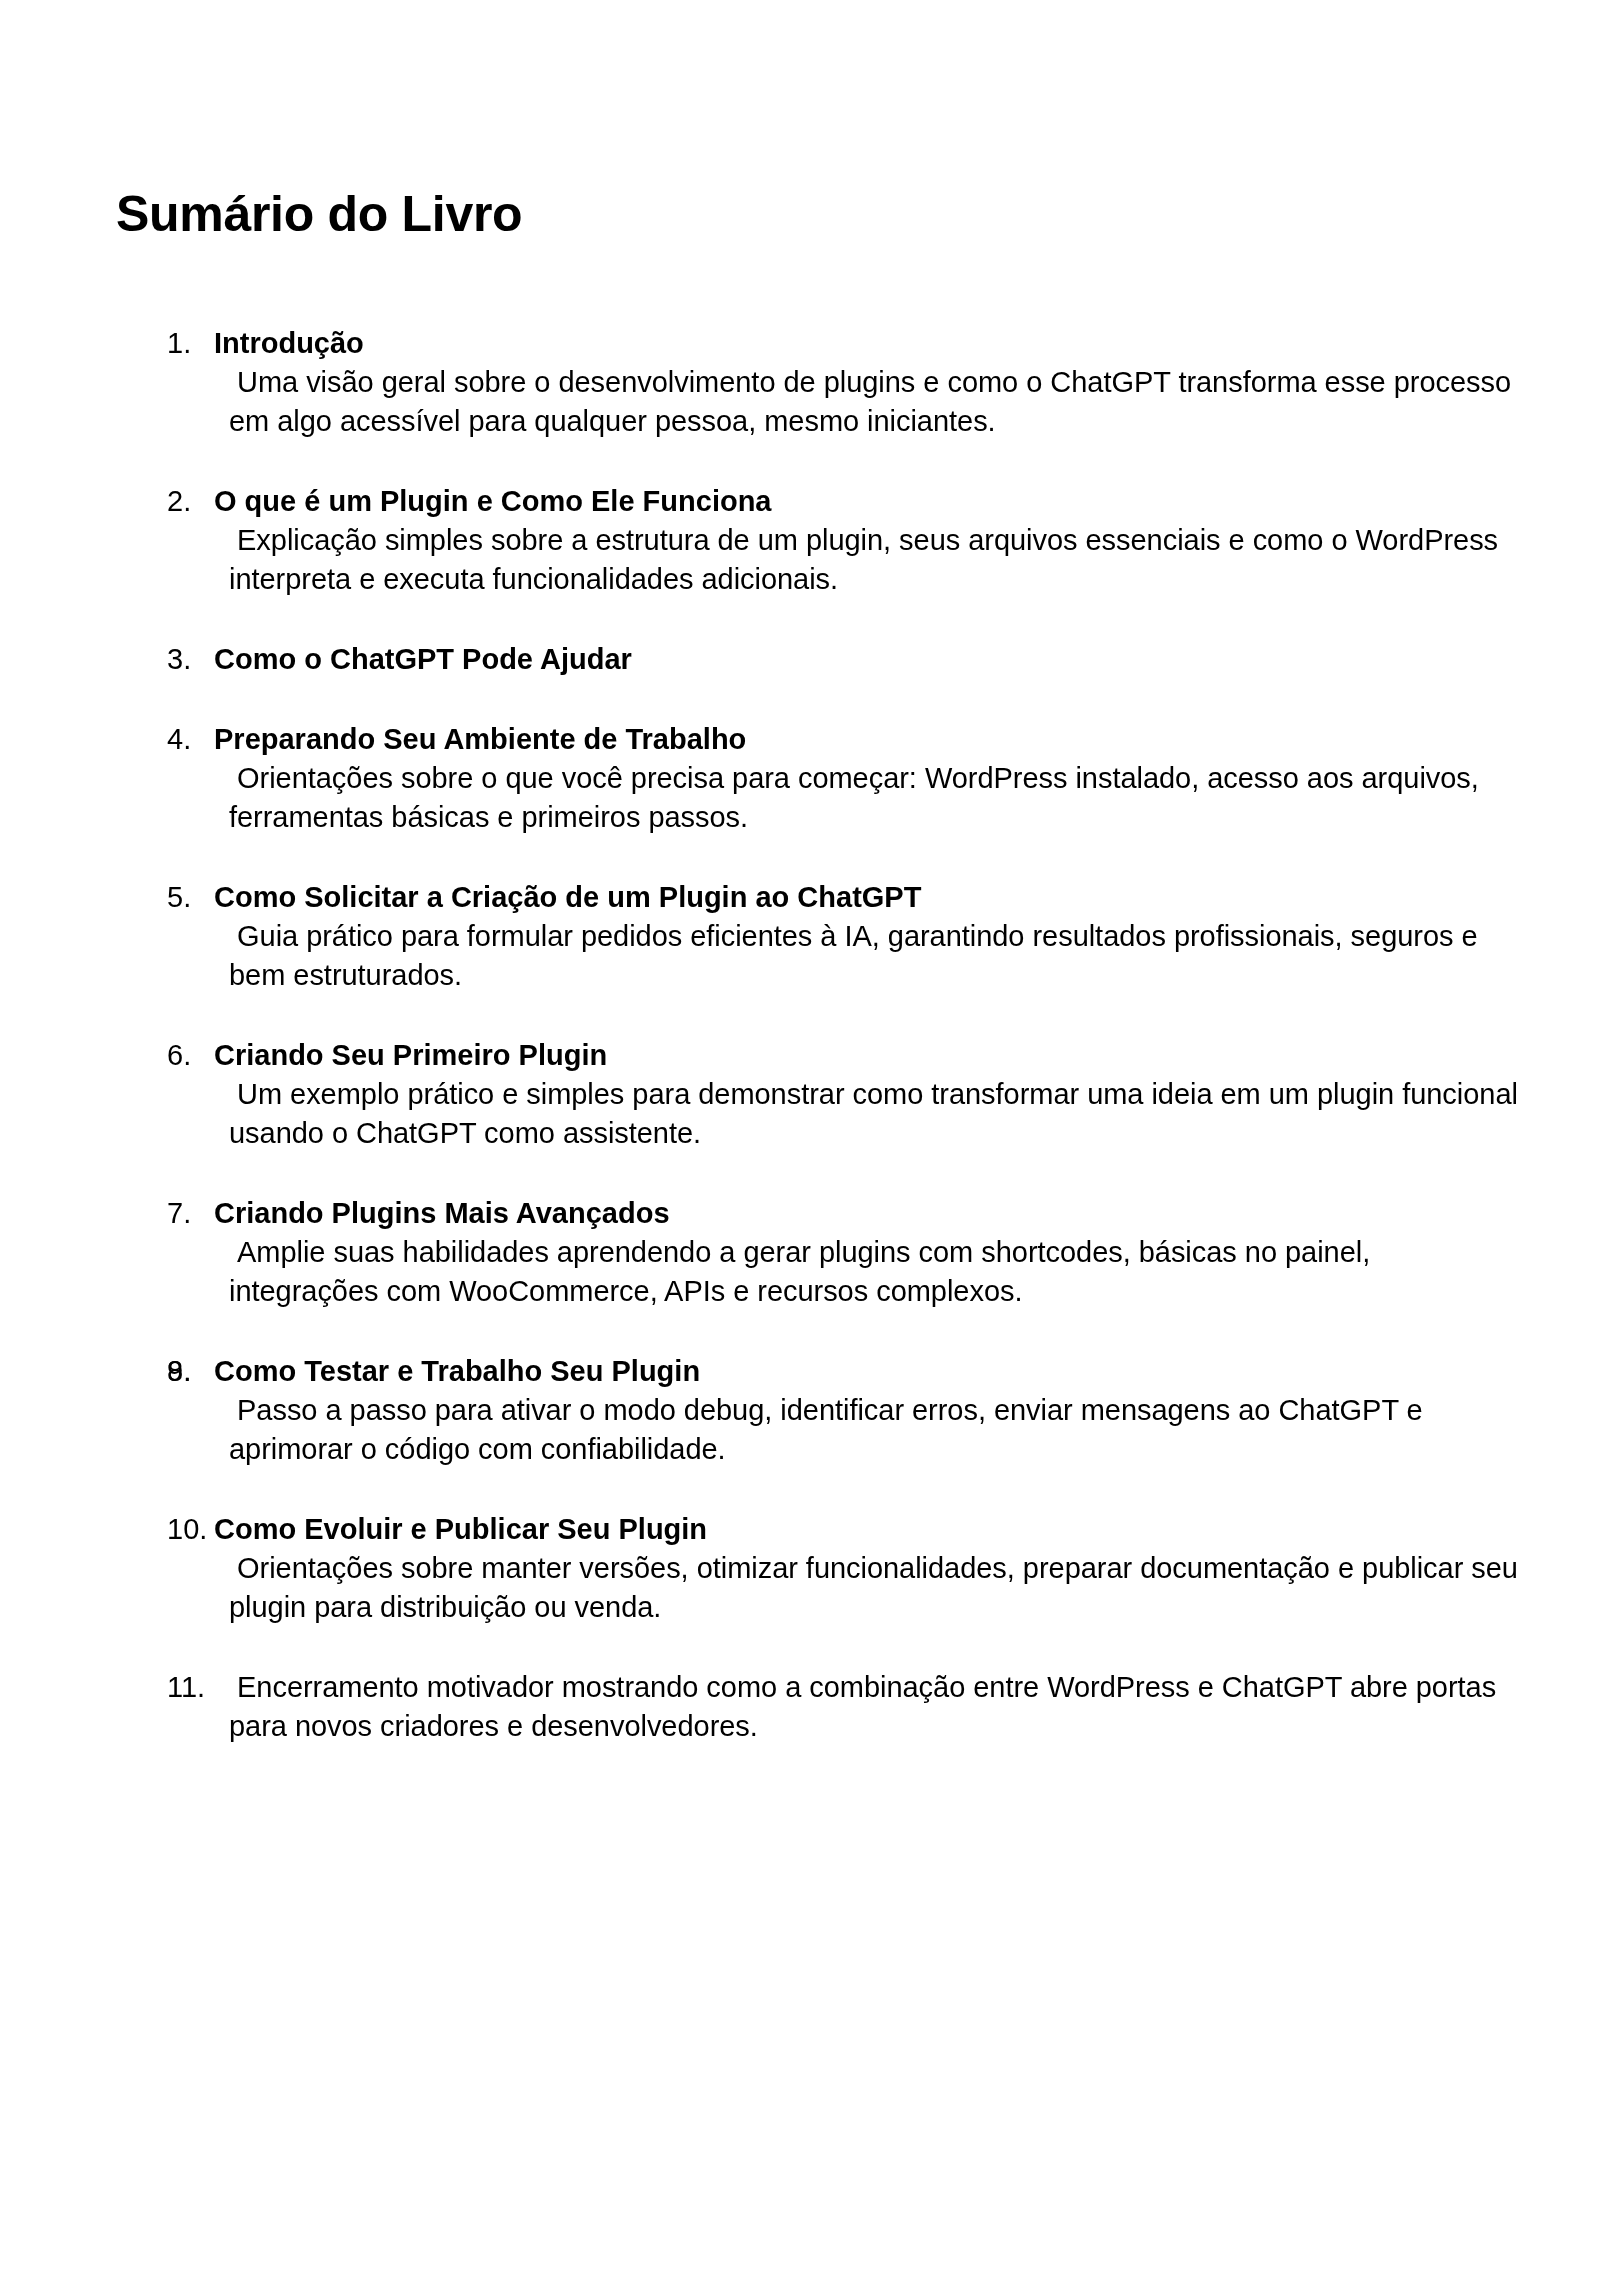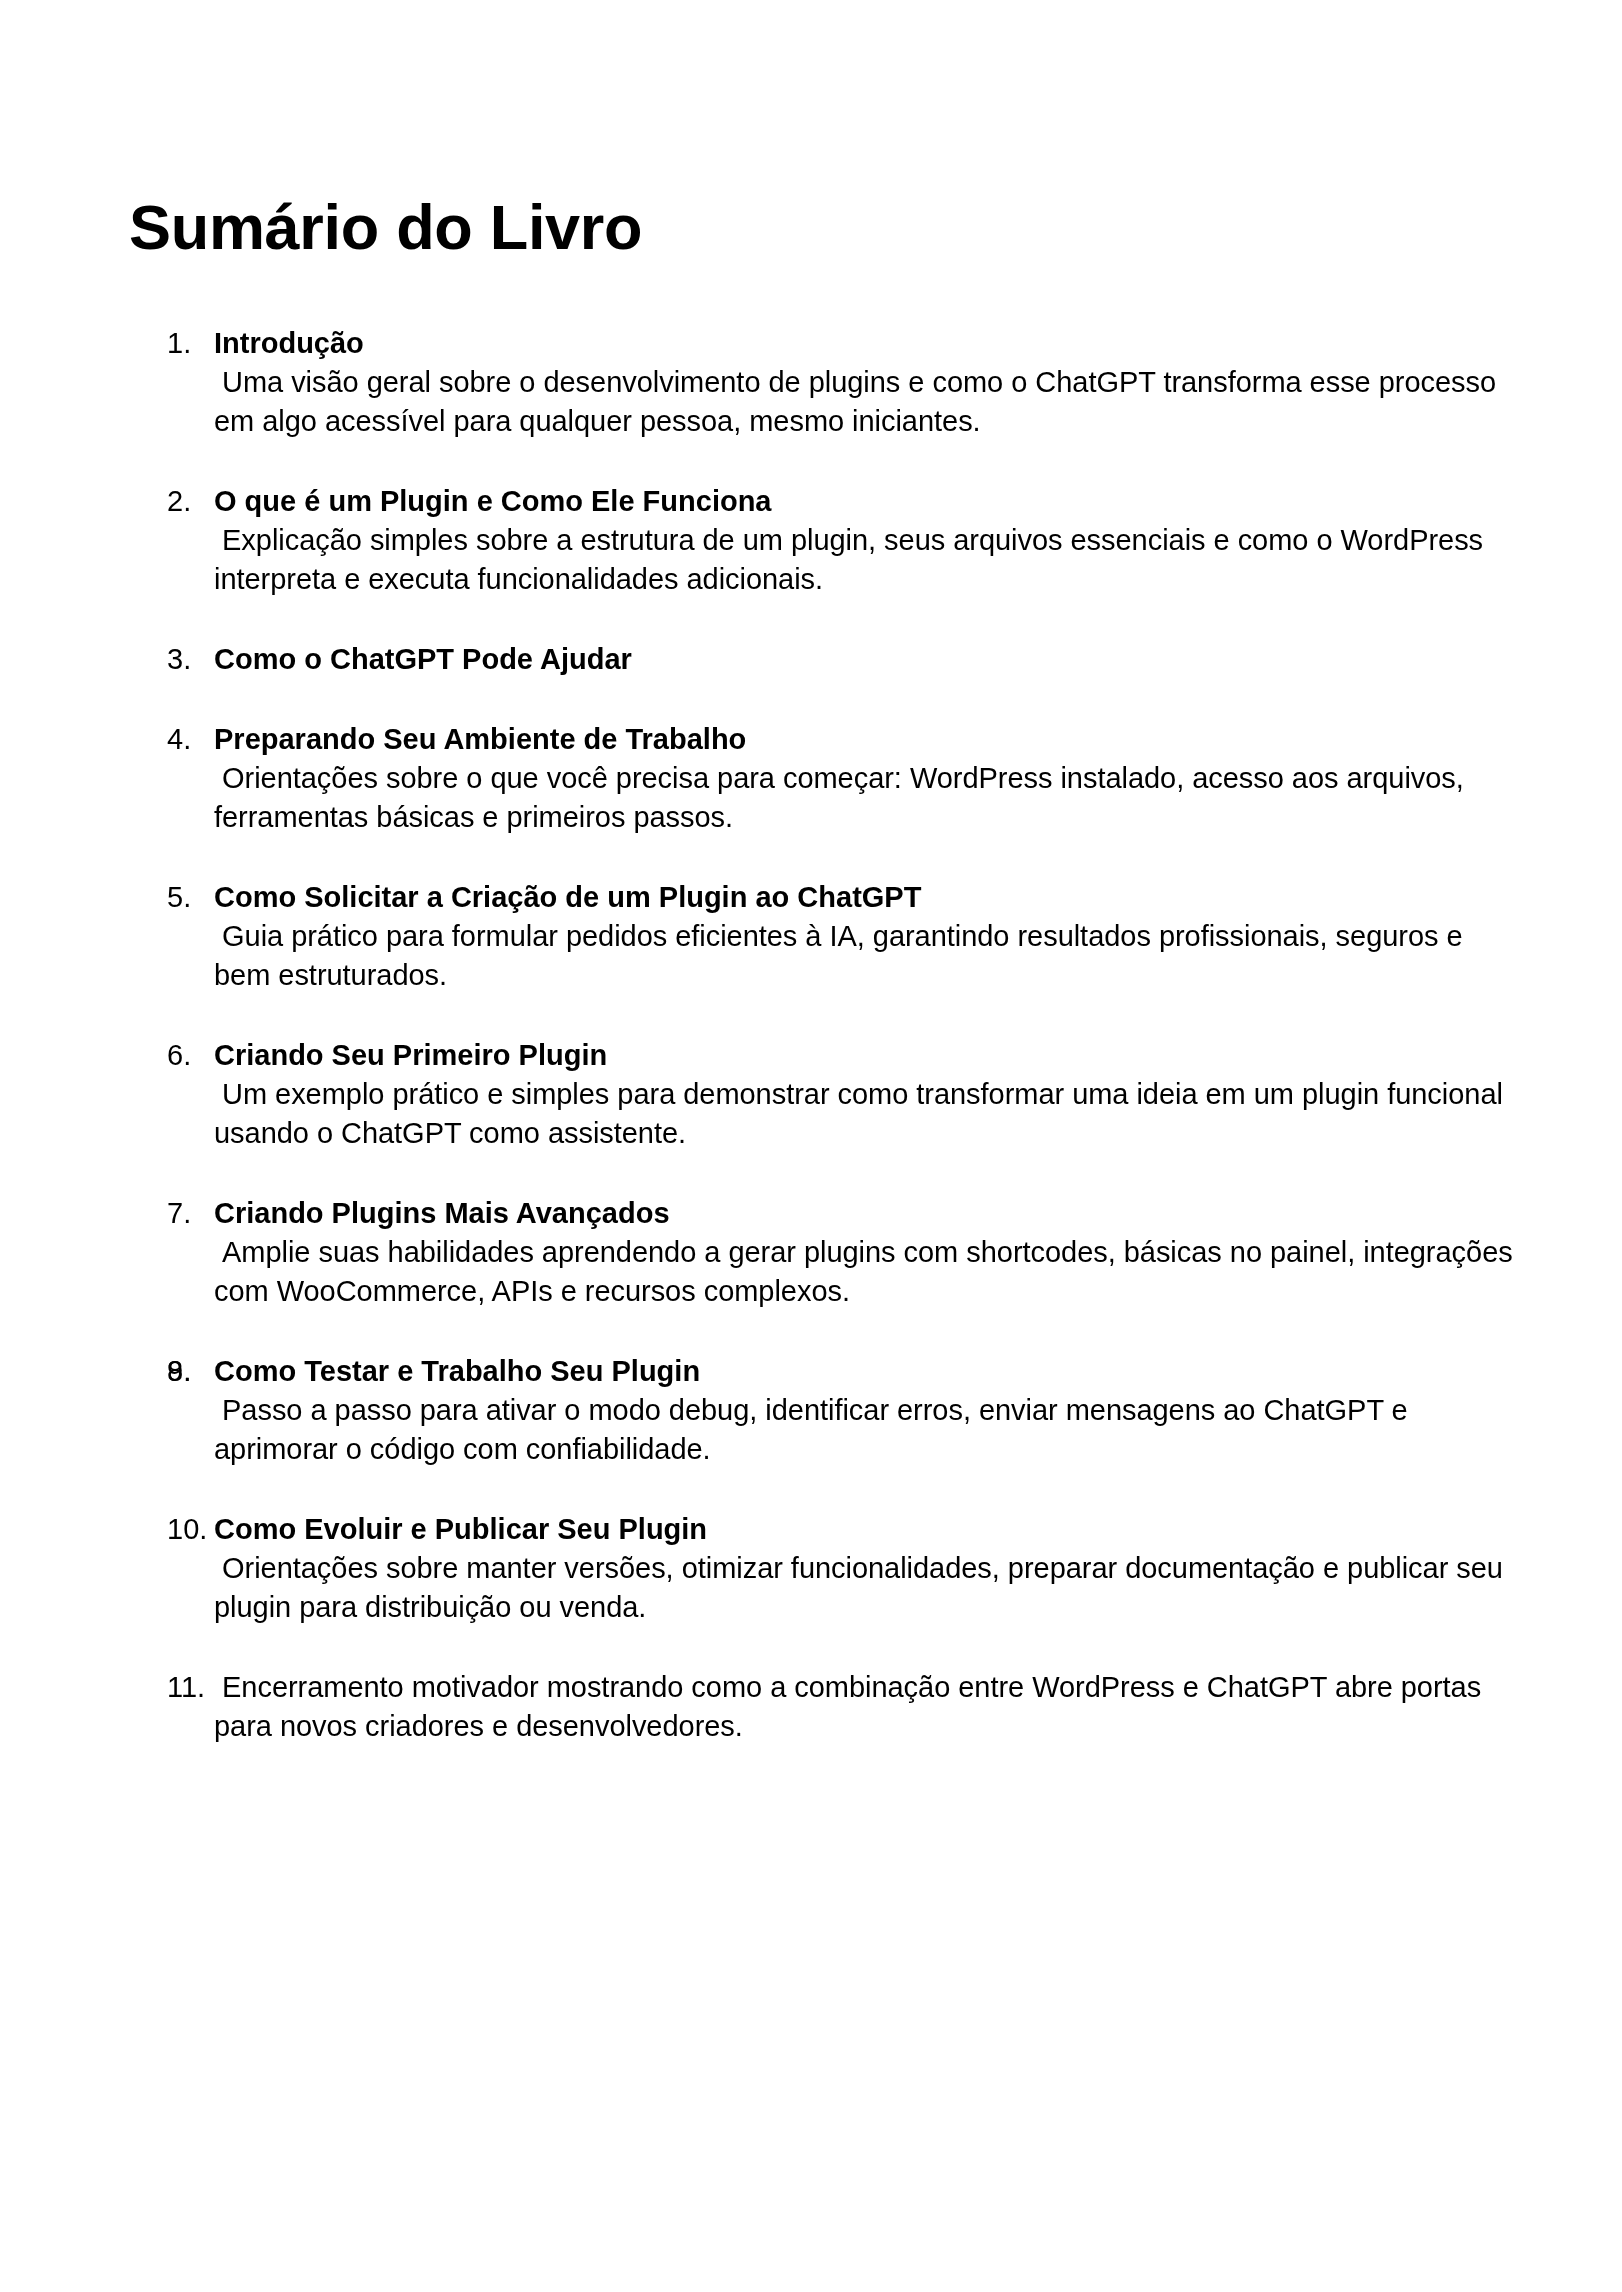--- a/index.html
+++ b/index.html
@@ -19,22 +19,22 @@
       position: absolute;
       left: 0;
       top: 0;
       width: 1623px;
       height: 2293px;
     }
     .doc-title {
       position: absolute;
       left: 116px;
       top: 177px;
-      margin: 13px;
-      font-size: 63px;
+      margin: 0;
+      font-size: 50px;
       line-height: 75px;
       font-weight: bold;
       letter-spacing: -0.3px;
       white-space: nowrap;
     }
     .toc-list {
       position: absolute;
       left: 167px;
       top: 292px;
       width: 1352px;
@@ -58,20 +58,21 @@
     .toc-heading {
       display: block;
       font-weight: bold;
       margin-top: 32px;
     }
     .toc-desc {
       display: block;
       font-weight: normal;
       white-space: pre-wrap;
       letter-spacing: -0.04px;
+      margin-left: 15px;
     }
   </style>
 </head>
 <body>
 
 <div class="page">
   <h1 class="doc-title">Sumário do Livro</h1>
 
   <ol class="toc-list">
     <li class="toc-item">

